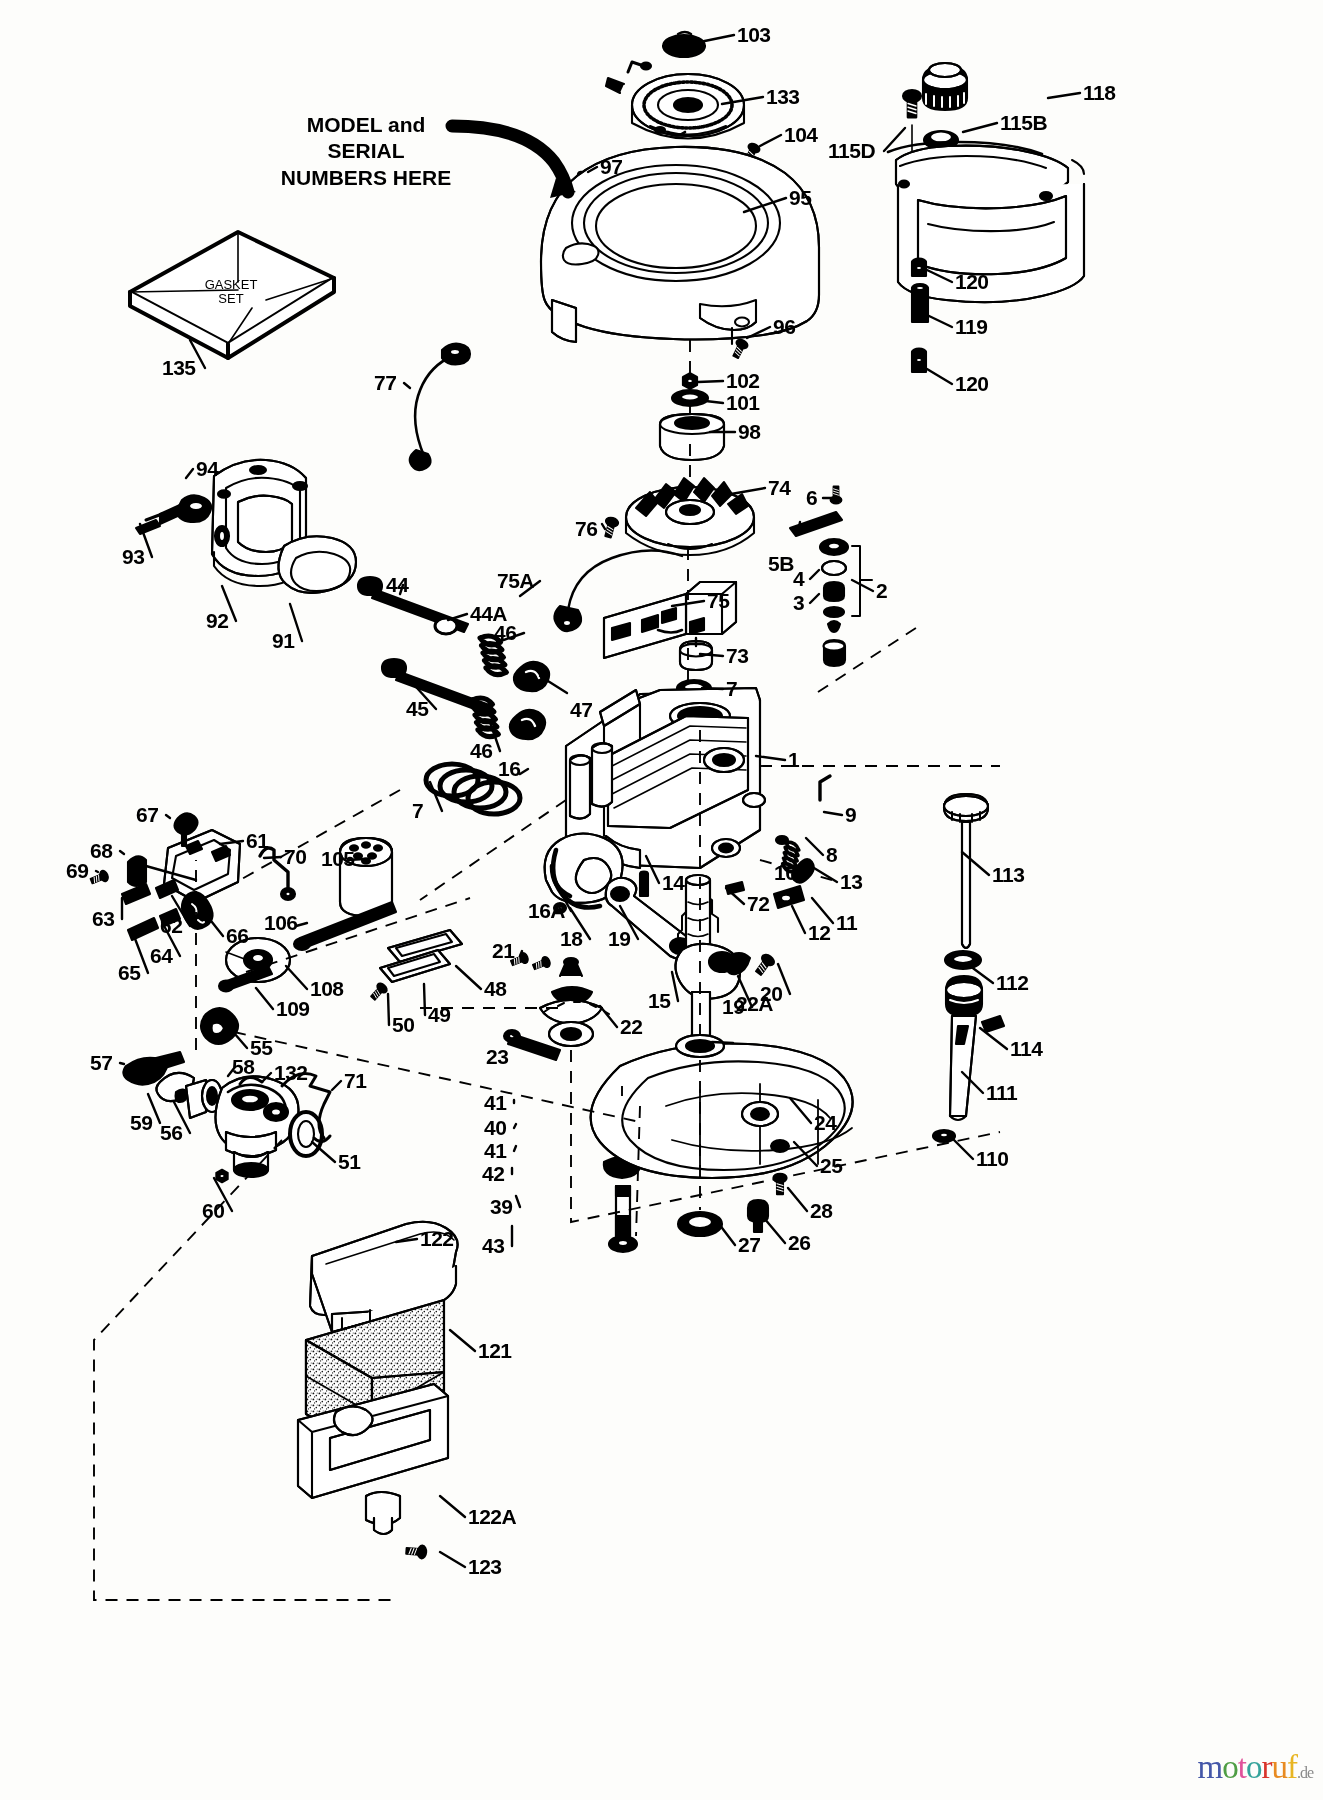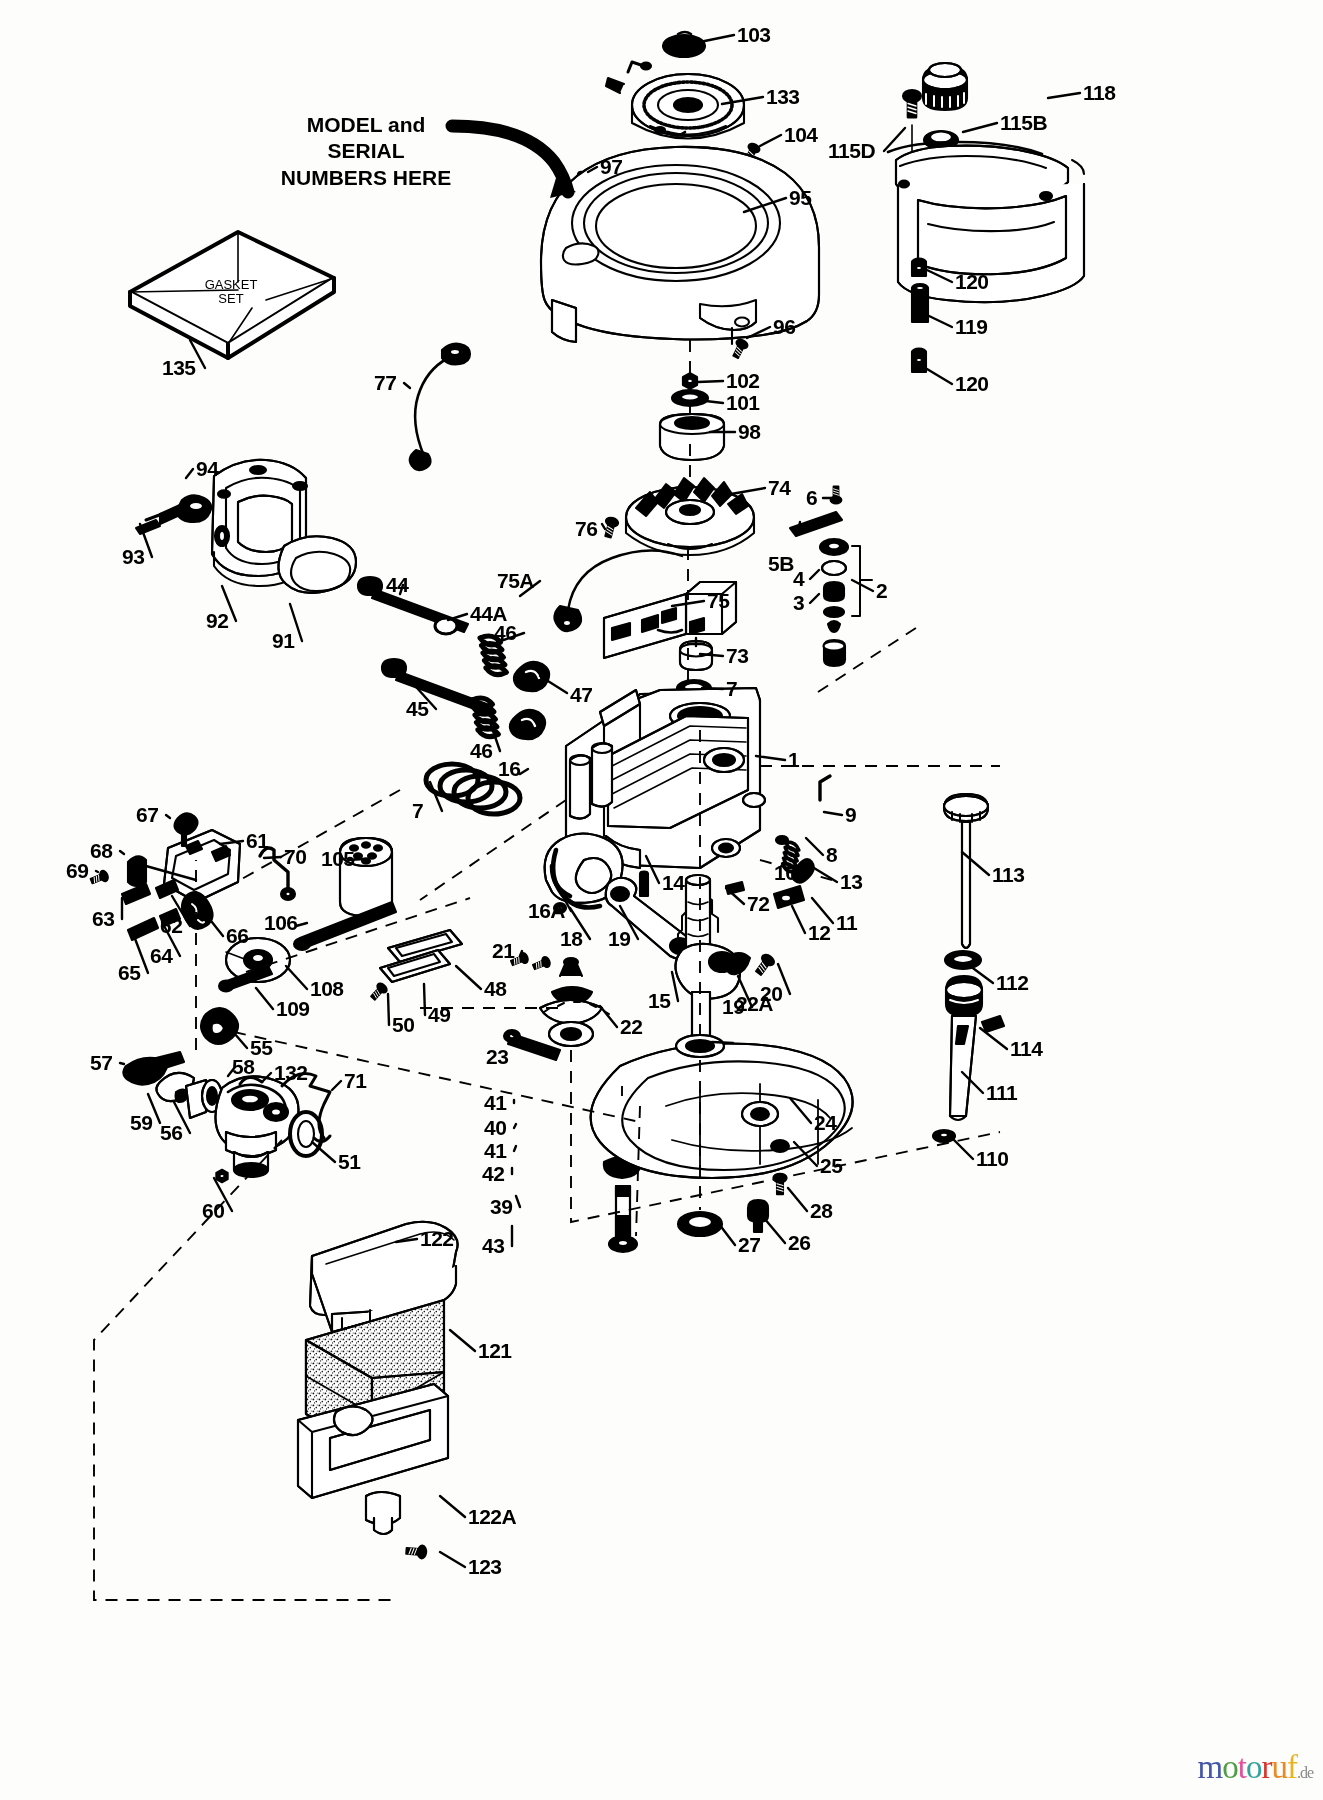--- a/index.html
+++ b/index.html
@@ -744,21 +744,21 @@
       <div class="lbl n" style="left: 575px; top: 518px;">76</div>
       <div class="lbl n" style="left: 196px; top: 458px;">94</div>
       <div class="lbl n" style="left: 122px; top: 546px;">93</div>
       <div class="lbl n" style="left: 206px; top: 610px;">92</div>
       <div class="lbl n" style="left: 272px; top: 630px;">91</div>
       <div class="lbl n" style="left: 386px; top: 574px;">44</div>
       <div class="lbl n" style="left: 470px; top: 603px;">44A</div>
       <div class="lbl n" style="left: 406px; top: 698px;">45</div>
       <div class="lbl n" style="left: 494px; top: 622px;">46</div>
       <div class="lbl n" style="left: 470px; top: 740px;">46</div>
-      <div class="lbl n" style="left: 570px; top: 684px; text-align: center;">47</div>
+      <div class="lbl n" style="left: 570px; top: 699px; text-align: center;">47</div>
       <div class="lbl n" style="left: 497px; top: 570px;">75A</div>
       <div class="lbl n" style="left: 707px; top: 590px;">75</div>
       <div class="lbl n" style="left: 726px; top: 645px;">73</div>
       <div class="lbl n" style="left: 726px; top: 678px;">7</div>
       <div class="lbl n" style="left: 788px; top: 749px;">1</div>
       <div class="lbl n" style="left: 845px; top: 804px;">9</div>
       <div class="lbl n" style="left: 826px; top: 844px;">8</div>
       <div class="lbl n" style="left: 840px; top: 871px;">13</div>
       <div class="lbl n" style="left: 774px; top: 862px;">10</div>
       <div class="lbl n" style="left: 836px; top: 912px;">11</div>

